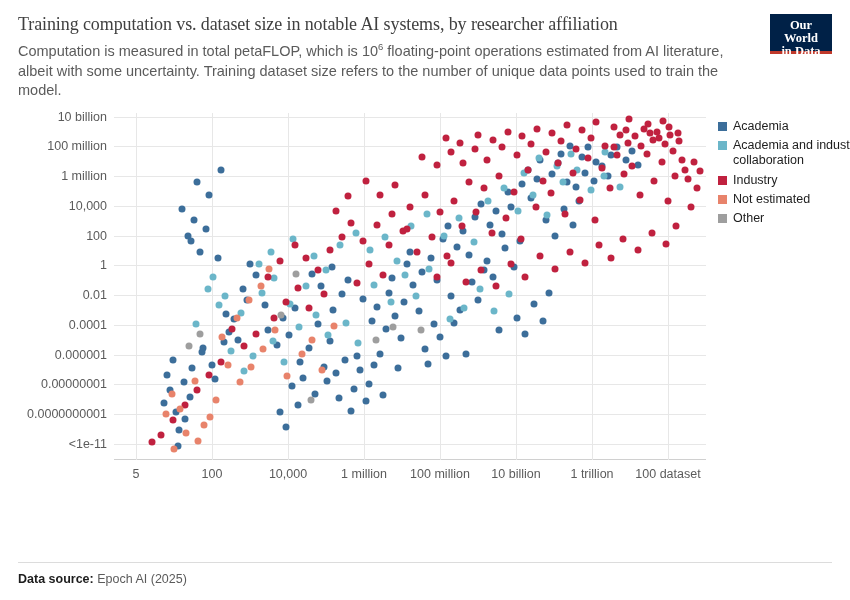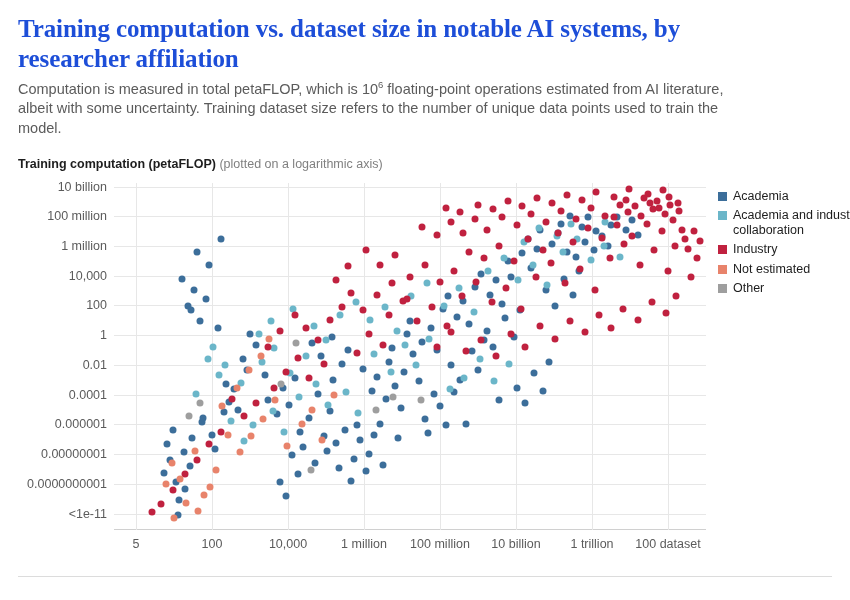--- a/index.html
+++ b/index.html
@@ -21,24 +21,24 @@
     box-sizing: border-box;
     padding: 14px 18px 0 18px;
   }
   
   .header {
     position: relative;
     padding-right: 90px;
   }
   .title {
     font-family: "Liberation Serif", serif;
-    font-size: 25px;
+    font-size: 18px;
     line-height: 1.18;
-    font-weight: 700;
-    color: #1d4ed8;
+    font-weight: 400;
+    color: #404040;
     margin: 0 0 6px 0;
     letter-spacing: -0.1px;
   }
   .subtitle {
     font-size: 14.5px;
     line-height: 1.35;
     color: #5b5b5b;
     margin: 0;
     max-width: 805px;
   }
@@ -191,25 +191,26 @@
   .footer-right { color: #5b5b5b; }
 </style>
 </head>
 <body>
 
 <div class="page">
 
   <div class="header">
     <h1 class="title">Training computation vs. dataset size in notable AI systems, by researcher affiliation</h1>
     <p class="subtitle"><span>Computation is measured in total petaFLOP, which is 10</span><sup>6</sup><span> floating-point operations estimated from AI literature, albeit with some uncertainty. Training dataset size refers to the number of unique data points used to train the model.</span></p>
+    <div class="owid-logo">
+      <span>Our World</span>
+      <span>in Data</span>
+    </div>
   </div>
 
-  <div class="y-axis-title">
-    <span>Training computation (petaFLOP)</span><span class="light"> (plotted on a logarithmic axis)</span>
-  </div>
 
   <div class="chart-wrap">
     <div class="plot" id="plot">
       <div class="axis-bottom"></div>
     <div class="gridline" style="top: 4px;"></div>
         <div class="ytick" style="top: 4px;">10 billion</div>
         <div class="gridline" style="top: 33.7273px;"></div>
         <div class="ytick" style="top: 33.7273px;">100 million</div>
         <div class="gridline" style="top: 63.4545px;"></div>
         <div class="ytick" style="top: 63.4545px;">1 million</div>
@@ -655,14 +656,17 @@
           <span>Not estimated</span>
         </div>
         <div class="legend-item">
           <span class="legend-swatch" style="background: rgb(158, 158, 158);"></span>
           <span>Other</span>
         </div>
       </div>
   </div>
 
   <div class="footer">
+    <div class="footer-left">
+      <strong>Data source:</strong><span> Epoch AI (2025)</span>
+    </div>
   </div>
 </div>
 
 </body></html>

